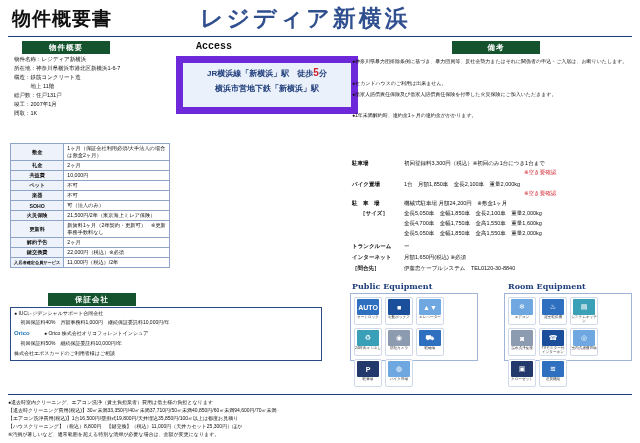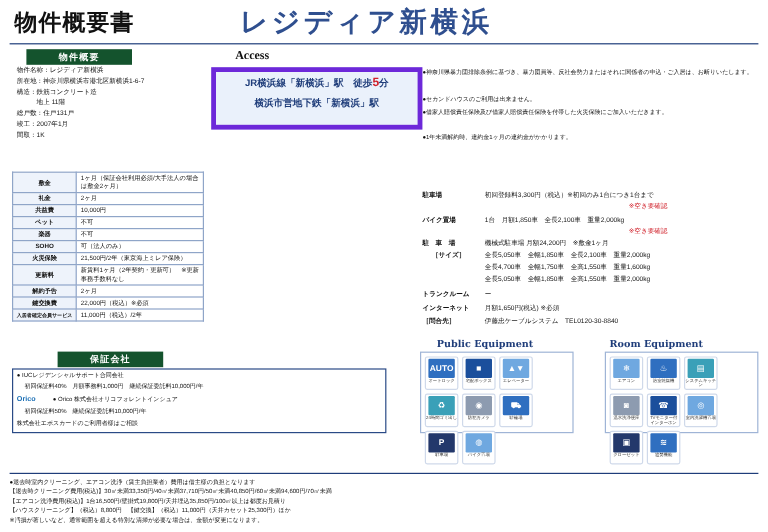--- a/index.html
+++ b/index.html
@@ -58,26 +58,26 @@
   .tx{position:absolute;white-space:pre;line-height:1.45;}
   .tx.s5{font-size:5px;}
   .tx.s55{font-size:5.5px;}
   .tx.s6{font-size:6px;}
   .b{font-weight:bold;}
   .red{color:#d0202a;}
 
   
   .access-title{
     position:absolute;left:196px;top:41px;font-size:10px;font-weight:bold;
-    font-family:Liberation Serif, serif;
+    font-family:Liberation Mono, monospace;
     text-align:center;
   }
   .access-box{
     position:absolute;left:176px;top:56px;width:168px;height:44px;
-    background:#eaf1fb;border:4px solid #6d28d9;
+    background:#eaf1fb;border:7px solid #6d28d9;
   }
   .access-line{
     text-align:center;font-size:8px;font-weight:bold;color:#1f3d7a;
     line-height:1.55;margin-top:2px;
   }
   .access-line .big{font-size:10px;color:#d0202a;}
 
   
   table.grid{position:absolute;border-collapse:collapse;font-size:5.2px;}
   table.grid td{border:1px solid #8fa5c8;padding:1px 3px;vertical-align:middle;}
@@ -190,20 +190,21 @@
 
   <div class="chip" style="left:48px;top:293px;width:76px;">保証会社</div>
   <div class="boxline" style="left:10px;top:307px;width:310px;height:52px;"></div>
   <div class="tx s5" style="left:14px;top:310px;">● IUCレジデンシャルサポート合同会社</div>
   <div class="tx s5" style="left:14px;top:319px;">　 初回保証料40%　月額事務料1,000円　継続保証委託料10,000円/年</div>
   <div class="tx s6 b" style="left:14px;top:329px;color:#1b6fb5;">Orico</div>
   <div class="tx s5" style="left:44px;top:330px;">● Orico 株式会社オリコフォレントインシュア</div>
   <div class="tx s5" style="left:14px;top:340px;">　 初回保証料50%　継続保証委託料10,000円/年</div>
   <div class="tx s5" style="left:14px;top:350px;">株式会社エポスカードのご利用者様はご相談</div>
 
+  <div class="chip" style="left:452px;top:41px;width:76px;">備考</div>
   <div class="tx s5" style="left:352px;top:58px;width:282px;white-space:normal;">●神奈川県暴力団排除条例に基づき、暴力団員等、反社会勢力またはそれに関係者の申込・ご入居は、お断りいたします。</div>
   <div class="tx s5" style="left:352px;top:80px;">●セカンドハウスのご利用は出来ません。</div>
   <div class="tx s5" style="left:352px;top:91px;width:282px;white-space:normal;">●借家人賠償責任保険及び借家人賠償責任保険を付帯した火災保険にご加入いただきます。</div>
   <div class="tx s5" style="left:352px;top:112px;">●1年未満解約時、違約金1ヶ月の違約金がかかります。</div>
 
 
   <div class="tx s55 b" style="left:352px;top:160px;">駐車場</div>
   <div class="tx s55" style="left:404px;top:160px;">初回登録料3,300円（税込）※初回のみ1台につき1台まで</div>
   <div class="tx s55 red" style="left:524px;top:169px;">※空き要確認</div>
 
@@ -221,21 +222,21 @@
 
   <div class="tx s55 b" style="left:352px;top:243px;">トランクルーム</div>
   <div class="tx s55" style="left:404px;top:243px;">ー</div>
 
   <div class="tx s55 b" style="left:352px;top:254px;">インターネット</div>
   <div class="tx s55" style="left:404px;top:254px;">月額1,650円(税込) ※必須</div>
 
   <div class="tx s55 b" style="left:352px;top:265px;">［問合先］</div>
   <div class="tx s55" style="left:404px;top:265px;">伊藤忠ケーブルシステム　TEL0120-30-8840</div>
 
-  <div class="sec-label" style="left:364px;top:281px;">Public Equipment</div>
+  <div class="sec-label" style="left:352px;top:281px;">Public Equipment</div>
   <div class="eqbox" style="left:350px;top:293px;width:126px;height:66px;">
     <div class="icons">
       <div class="ic">
           <div class="gl c-blue">AUTO</div>
           <div class="cap">オートロック</div>
         </div>
       <div class="ic">
           <div class="gl c-dblue">■</div>
           <div class="cap">宅配ボックス</div>
         </div>

